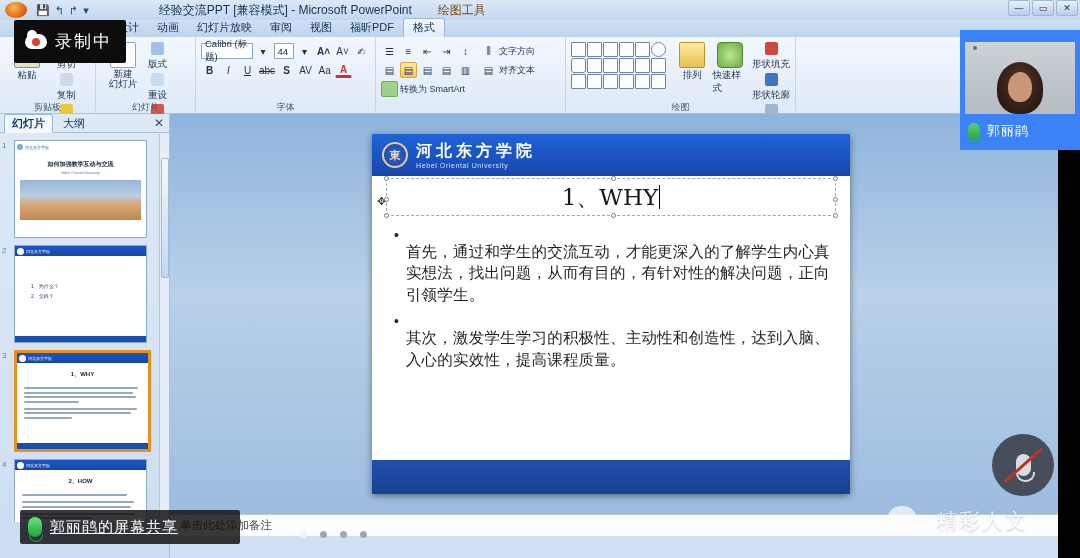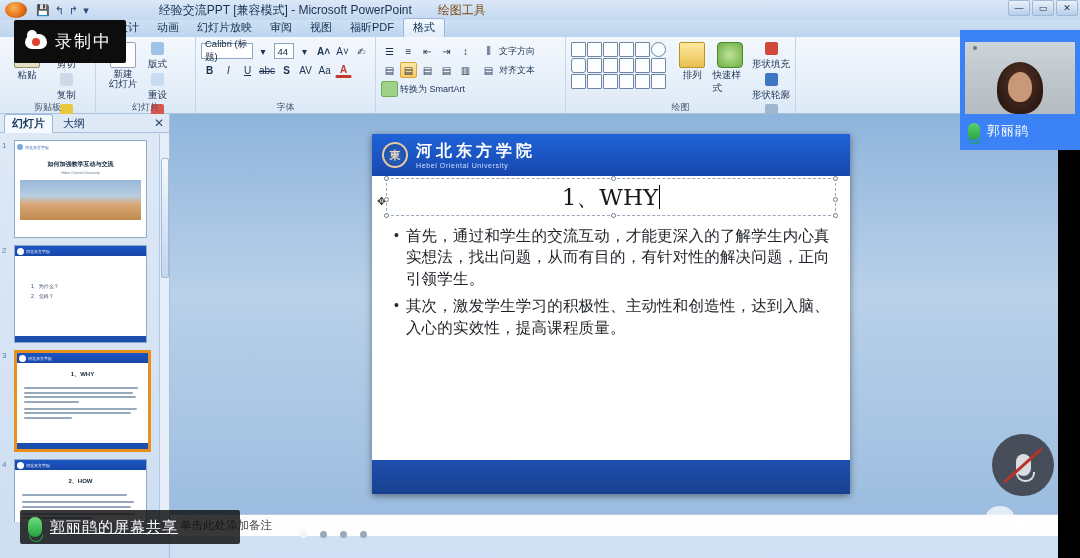--- a/index.html
+++ b/index.html
@@ -129,21 +129,21 @@
   #title-text{font-size:23px;color:#17191c;font-family:"DejaVu Serif",serif;}
   #title-caret{display:inline-block;width:1px;height:24px;background:#000;
      margin-left:1px;vertical-align:middle;}
   .handle{position:absolute;width:5px;height:5px;background:#fff;border:1px solid #6f7c8d;
      border-radius:50%;}
   #rot-handle{position:absolute;left:-10px;top:16px;font-size:11px;color:#333;}
   #body-box{position:absolute;left:22px;top:92px;width:440px;}
   .bullet-item{display:flex;gap:7px;margin-bottom:6px;}
   .bullet-dot{font-size:14px;color:#23262b;line-height:1.38;}
   .bullet-tx{font-size:15.5px;line-height:1.38;color:#1d2126;
-     font-family:"DejaVu Serif",serif;letter-spacing:.2px;}
+     font-family:"DejaVu Serif",serif;letter-spacing:.2px;margin-top:16px;}
   #slide-foot{position:absolute;left:0;bottom:0;width:100%;height:34px;
      background:linear-gradient(#1f4fae,#17418f);}
   #edit-vscroll{position:absolute;right:0;top:0;bottom:0;width:12px;
      background:#e3edf9;border-left:1px solid #9db7d6;}
   #edit-vthumb{position:absolute;top:72px;left:1px;width:10px;height:62px;
      background:linear-gradient(#f6fafe,#c6d9f0);border:1px solid #9ab5d4;border-radius:2px;}
   
   #notes{
     position:absolute;left:170px;right:0;bottom:22px;height:22px;
     background:#fdfdfd;border-top:1px solid #b7c9dd;
@@ -582,13 +582,14 @@
 <div id="mute-btn">
   <div id="mute-mic"></div>
   <div id="mute-slash"></div>
 </div>
 
 <div id="wm">
   <div id="wm-chat">
     <div class="bub" id="bub1"></div>
     <div class="bub" id="bub2"></div>
   </div>
+  <div id="wm-text">精彩人文</div>
 </div>
 
 </body></html>

